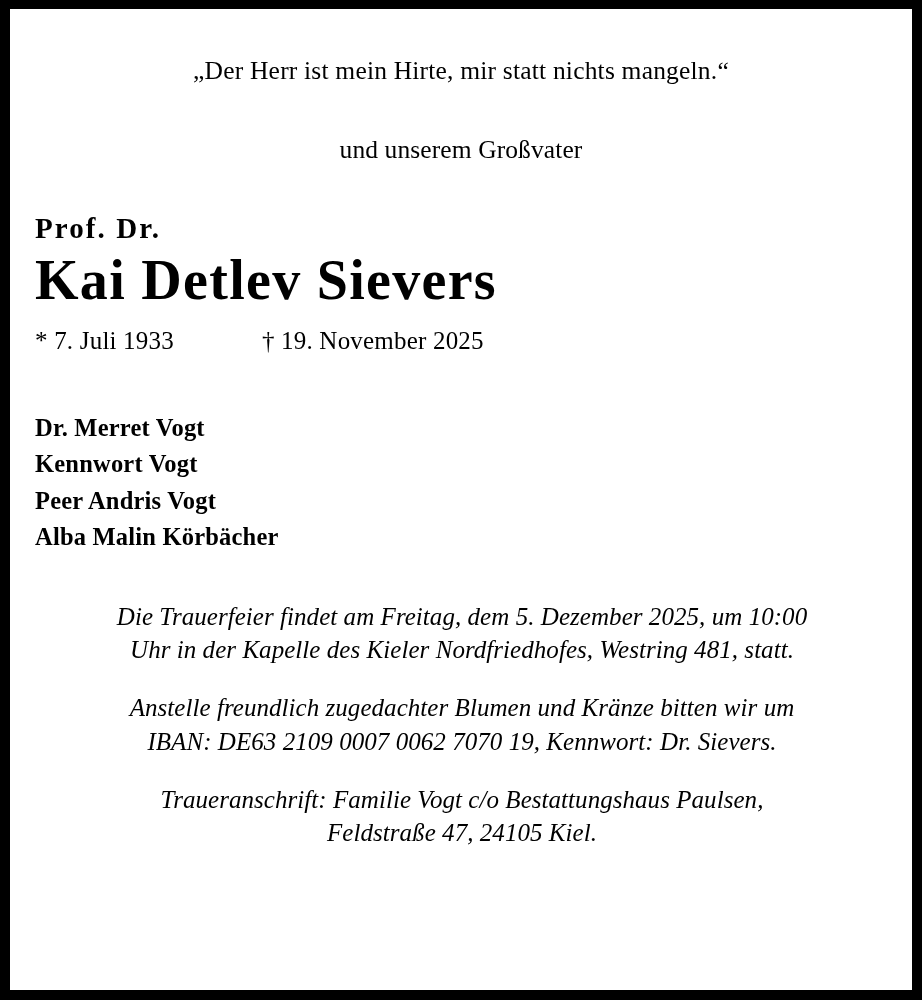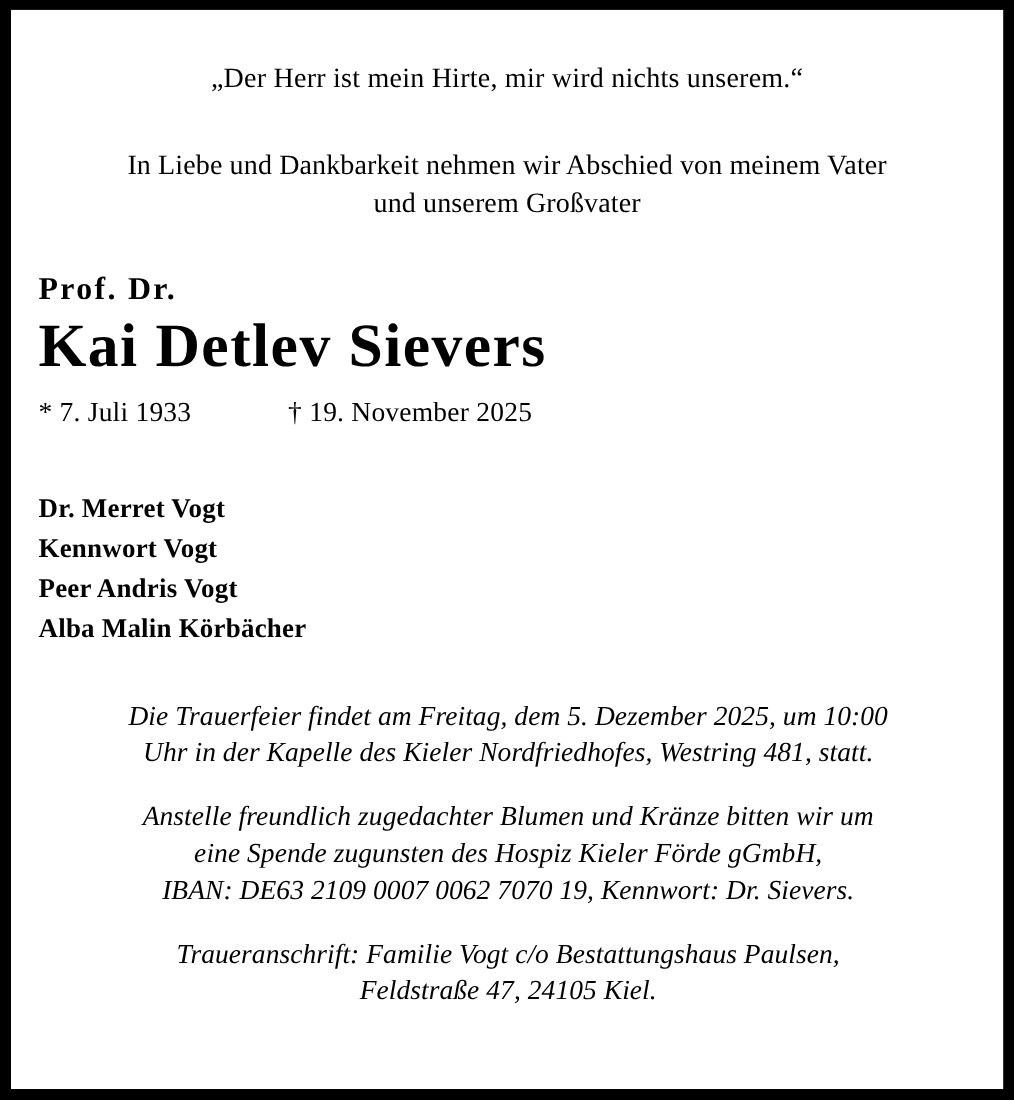--- a/index.html
+++ b/index.html
@@ -113,24 +113,23 @@
   }
   .para:last-child { margin-bottom: 0; margin-top: 23px; }
   .para .line { display: block; white-space: nowrap; }
 </style>
 </head>
 <body>
 
 <div id="obituary-frame">
   <div id="obituary-card">
 
-    <div class="quote">„Der Herr ist mein Hirte, mir wird nichts unserem.“</div>
+    <div class="quote">„Der Herr ist mein Hirte, mir statt nichts mangeln.“</div>
 
     <div class="intro">
-      <div class="intro-line">In Liebe und Dankbarkeit nehmen wir Abschied von meinem Vater</div>
       <div class="intro-line">und unserem Großvater</div>
     </div>
 
     <div class="name-block">
       <div class="honorific">Prof. Dr.</div>
       <div class="full-name">Kai Detlev Sievers</div>
       <div class="dates">
         <span class="date-birth">* 7. Juli 1933</span><span class="date-death">† 19. November 2025</span>
       </div>
     </div>
@@ -146,21 +145,20 @@
 
     <div class="body-text">
 
       <p class="para">
         <span class="line">Die Trauerfeier findet am Freitag, dem 5. Dezember 2025, um 10:00</span>
         <span class="line">Uhr in der Kapelle des Kieler Nordfriedhofes, Westring 481, statt.</span>
       </p>
 
       <p class="para">
         <span class="line">Anstelle freundlich zugedachter Blumen und Kränze bitten wir um</span>
-        <span class="line">eine Spende zugunsten des Hospiz Kieler Förde gGmbH,</span>
         <span class="line">IBAN: DE63 2109 0007 0062 7070 19, Kennwort: Dr. Sievers.</span>
       </p>
 
       <p class="para">
         <span class="line">Traueranschrift: Familie Vogt c/o Bestattungshaus Paulsen,</span>
         <span class="line">Feldstraße 47, 24105 Kiel.</span>
       </p>
 
     </div>
 

